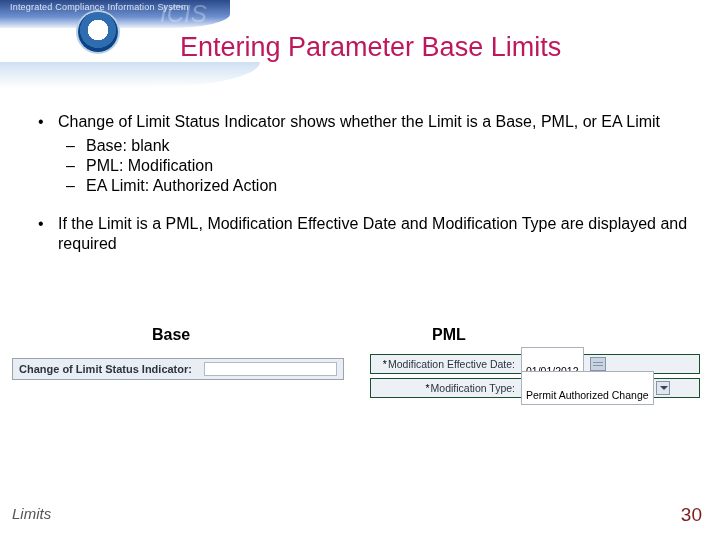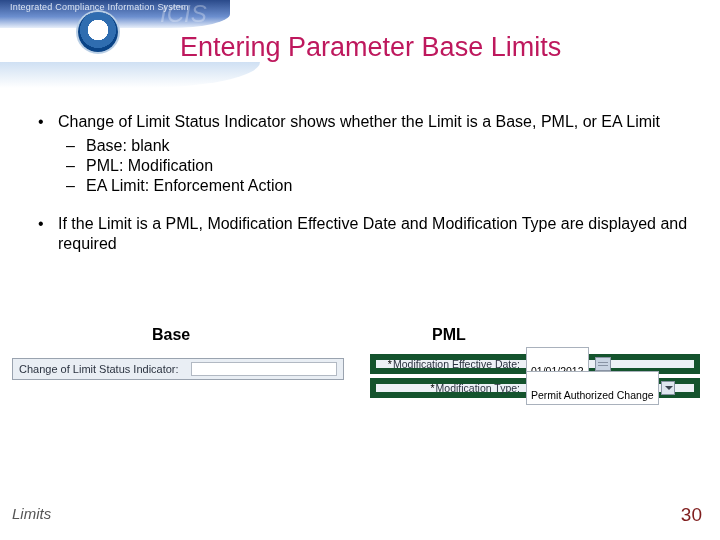--- a/index.html
+++ b/index.html
@@ -28,26 +28,26 @@
   ul.b2 > li::before { content: "–"; position: absolute; left: 8px; top: 0; }
 
   .cols { position: absolute; top: 326px; left: 0; width: 720px; }
   .col-label { font-weight: bold; font-size: 16px; position: absolute; }
   .lbl-base { left: 152px; top: 0; }
   .lbl-pml  { left: 432px; top: 0; }
 
   
   .panel-base { position: absolute; left: 12px; top: 32px; width: 332px; height: 22px;
                 border: 1px solid #9aa3af; background: #e9eef4; display: flex; align-items: center; }
-  .panel-base .pb-label { font-size: 11px; color: #2b3340; padding: 0 6px; white-space: nowrap; }
+  .panel-base .pb-label { font-size: 11px; color: #2b3340; padding: 0 6px; white-space: nowrap; font-weight: bold; }
   .panel-base .pb-field { flex: 1; height: 14px; margin: 0 6px; background: #fff; border: 1px solid #b2b9c3; }
 
   
   .panel-pml { position: absolute; left: 370px; top: 28px; width: 330px; }
-  .pml-row { display: flex; align-items: center; height: 20px; margin-bottom: 4px; background: #edf1f6; border: 6px solid #14532d; }
+  .pml-row { display: flex; align-items: center; height: 20px; margin-bottom: 4px; background: #edf1f6; border: 1px solid #14532d; }
   .pml-row .plabel { font-size: 10.5px; color: #2b3340; padding: 0 6px; white-space: nowrap; min-width: 150px; text-align: right; }
   .pml-row .plabel::before { content: "*"; color: #000; margin-right: 1px; }
   .pml-row .pval { font-size: 10.5px; background: #fff; border: 1px solid #a9b1bc; height: 14px; line-height: 14px; padding: 16px 4px; }
   .pml-row .date-ico { width: 16px; height: 14px; margin-left: 6px; background:
       linear-gradient(#c9d4e2,#c9d4e2) padding-box; border: 1px solid #8893a3; position: relative; }
   .pml-row .date-ico::after { content:""; position:absolute; left:2px; right:2px; top:4px; height:1px; background:#8893a3; box-shadow: 0 3px 0 #8893a3; }
   .pml-row .dd-caret { width: 14px; height: 14px; margin-left: 2px; border:1px solid #8893a3; background:#dfe6ef; position:relative; }
   .pml-row .dd-caret::after { content:""; position:absolute; left:3px; top:4px; border:4px solid transparent; border-top-color:#3b4350; }
 
   .footer-l { position: absolute; left: 12px; bottom: 18px; font-style: italic; font-size: 15px; color: #555; }
@@ -66,21 +66,21 @@
 
   <div class="title">Entering Parameter Base Limits</div>
 
   <div class="body">
     <ul class="b1">
       <li>
         <span>Change of Limit Status Indicator shows whether the Limit is a Base, PML, or EA Limit</span>
         <ul class="b2">
           <li>Base:  blank</li>
           <li>PML:  Modification</li>
-          <li>EA Limit:  Enforcement Action</li>
+          <li>EA Limit:  Authorized Action</li>
         </ul>
       </li>
       <li>
         <span>If the Limit is a PML, Modification Effective Date and Modification Type are displayed and required</span>
       </li>
     </ul>
   </div>
 
   <div class="cols">
     <div class="col-label lbl-base">Base</div>

